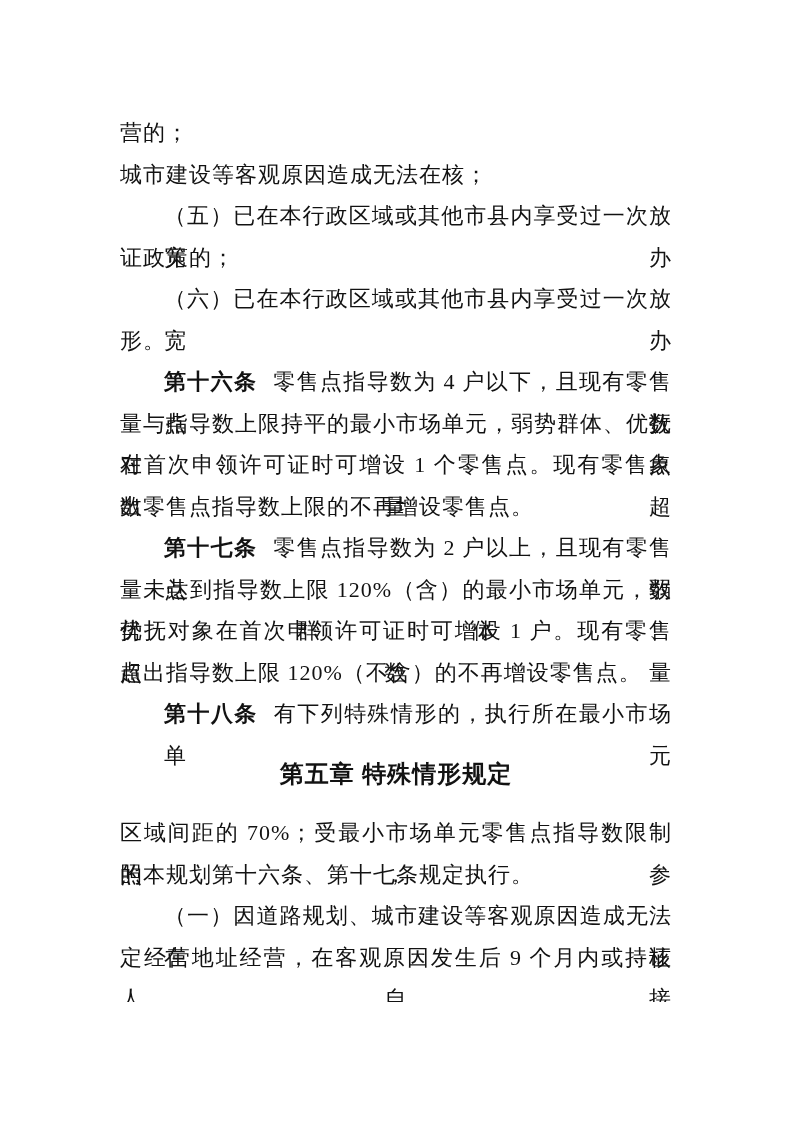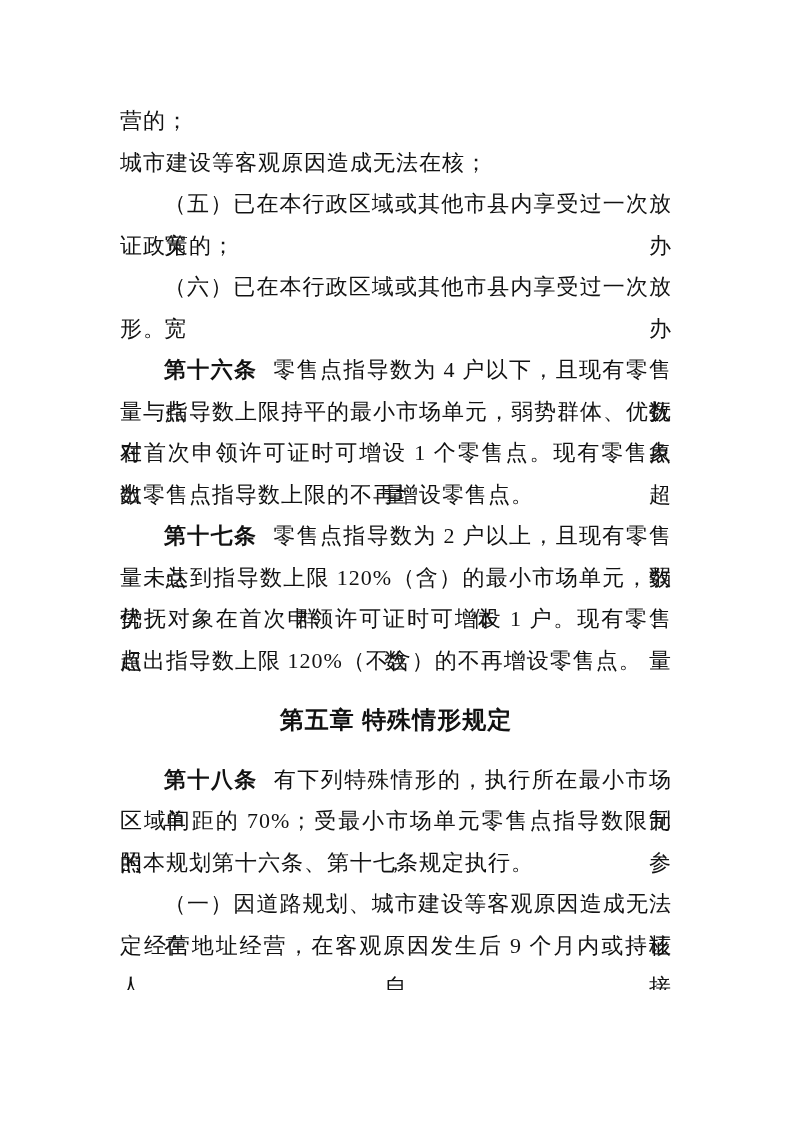--- a/index.html
+++ b/index.html
@@ -4,21 +4,21 @@
 <style>
   html, body {
     margin: 0;
     padding: 0;
     background: #ffffff;
   }
   .page {
     position: relative;
     width: 793px;
     height: 990px;
-    margin: 0 auto;
+    margin: 12px auto;
     background: #ffffff;
     box-sizing: border-box;
     padding: 100px 121px 0 120px;
     font-family: "Liberation Serif", "DejaVu Serif", serif;
     color: #121212;
     overflow: hidden;
   }
   .doc-body {
     width: 552px;
   }
@@ -65,20 +65,20 @@
       <div class="line body indent justify"><span>（六）已在本行政区域或其他市县内享受过一次放宽办</span></div>
       <div class="line body"><span>形。</span></div>
       <div class="line body indent justify"><span class="bold-prefix">第十六条</span><span>零售点指导数为 4 户以下，且现有零售点数</span></div>
       <div class="line body justify"><span>量与指导数上限持平的最小市场单元，弱势群体、优抚对象</span></div>
       <div class="line body justify"><span>在首次申领许可证时可增设 1 个零售点。现有零售点数量超</span></div>
       <div class="line body"><span>出零售点指导数上限的不再增设零售点。</span></div>
       <div class="line body indent justify"><span class="bold-prefix">第十七条</span><span>零售点指导数为 2 户以上，且现有零售点数</span></div>
       <div class="line body justify"><span>量未达到指导数上限 120%（含）的最小市场单元，弱势群体、</span></div>
       <div class="line body justify"><span>优抚对象在首次申领许可证时可增设 1 户。现有零售点数量</span></div>
       <div class="line body"><span>超出指导数上限 120%（不含）的不再增设零售点。</span></div>
+      <div class="line body indent justify"><span class="bold-prefix">第十八条</span><span>有下列特殊情形的，执行所在最小市场单元</span></div>
       <div class="line heading"><span>第五章 特殊情形规定</span></div>
-      <div class="line body indent justify"><span class="bold-prefix">第十八条</span><span>有下列特殊情形的，执行所在最小市场单元</span></div>
       <div class="line body justify"><span>区域间距的 70%；受最小市场单元零售点指导数限制的，参</span></div>
       <div class="line body"><span>照本规划第十六条、第十七条规定执行。</span></div>
       <div class="line body indent justify"><span>（一）因道路规划、城市建设等客观原因造成无法在核</span></div>
       <div class="line body justify"><span>定经营地址经营，在客观原因发生后 9 个月内或持证人自接</span></div>
     </div>
 </div>
 
 </body></html>

